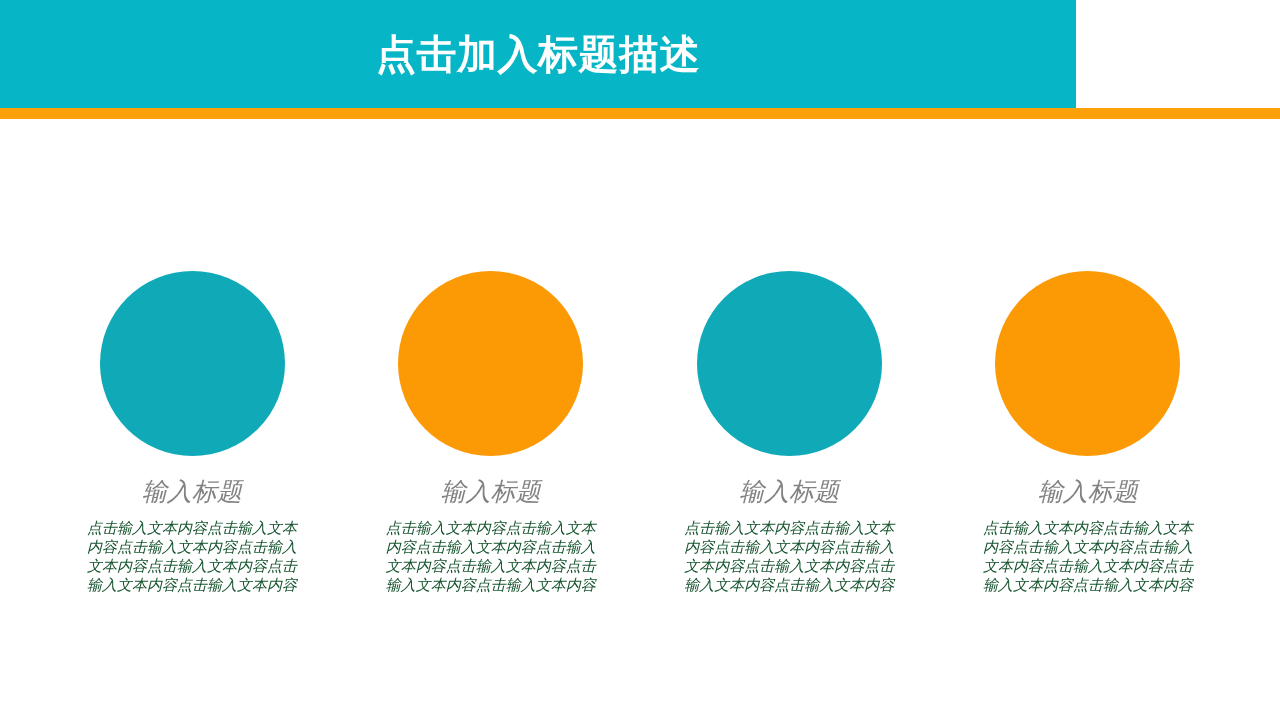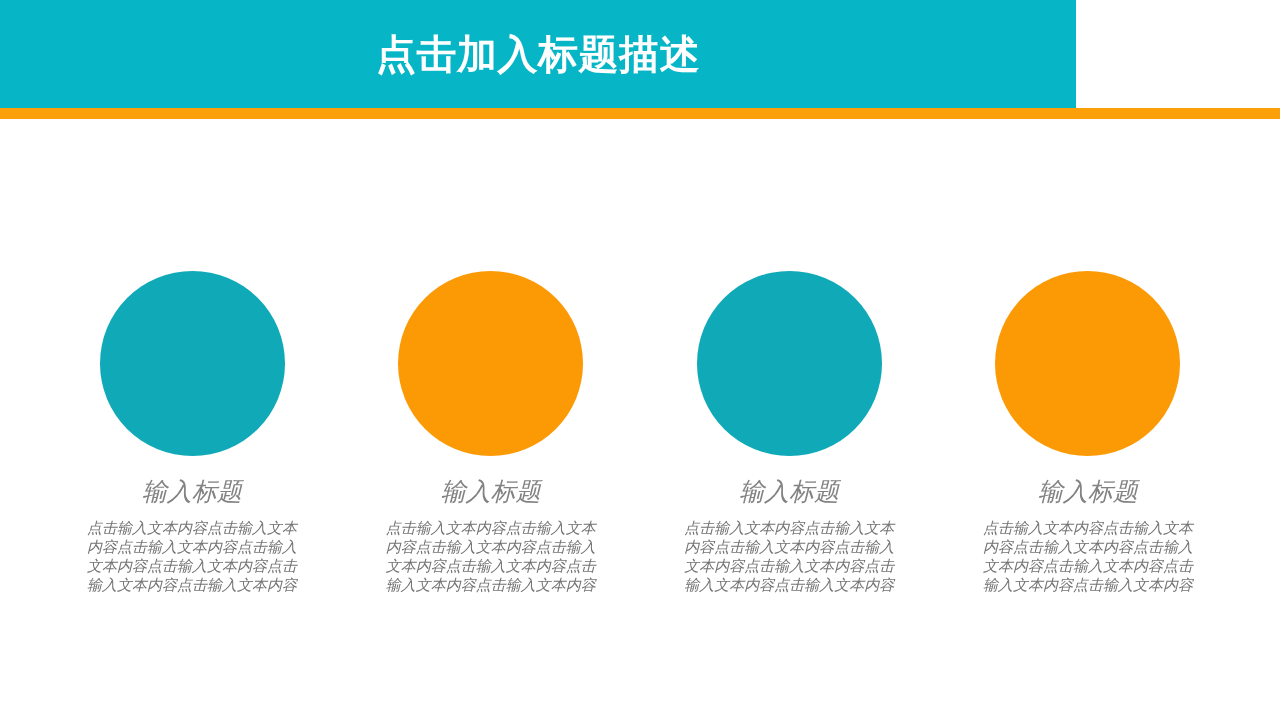--- a/index.html
+++ b/index.html
@@ -85,21 +85,21 @@
     color: #828282;
     line-height: 1.1;
     text-align: center;
     white-space: nowrap;
   }
   .col-body {
     margin-top: 12px;
     width: 222px;
     font-size: 15px;
     line-height: 1.28;
-    color: #737373;
+    color: #14532d;
     text-align: center;
     word-break: break-all;
   }
 </style>
 </head>
 <body>
 
 <div class="header-band">
   <div class="header-title">点击加入标题描述</div>
 </div>

